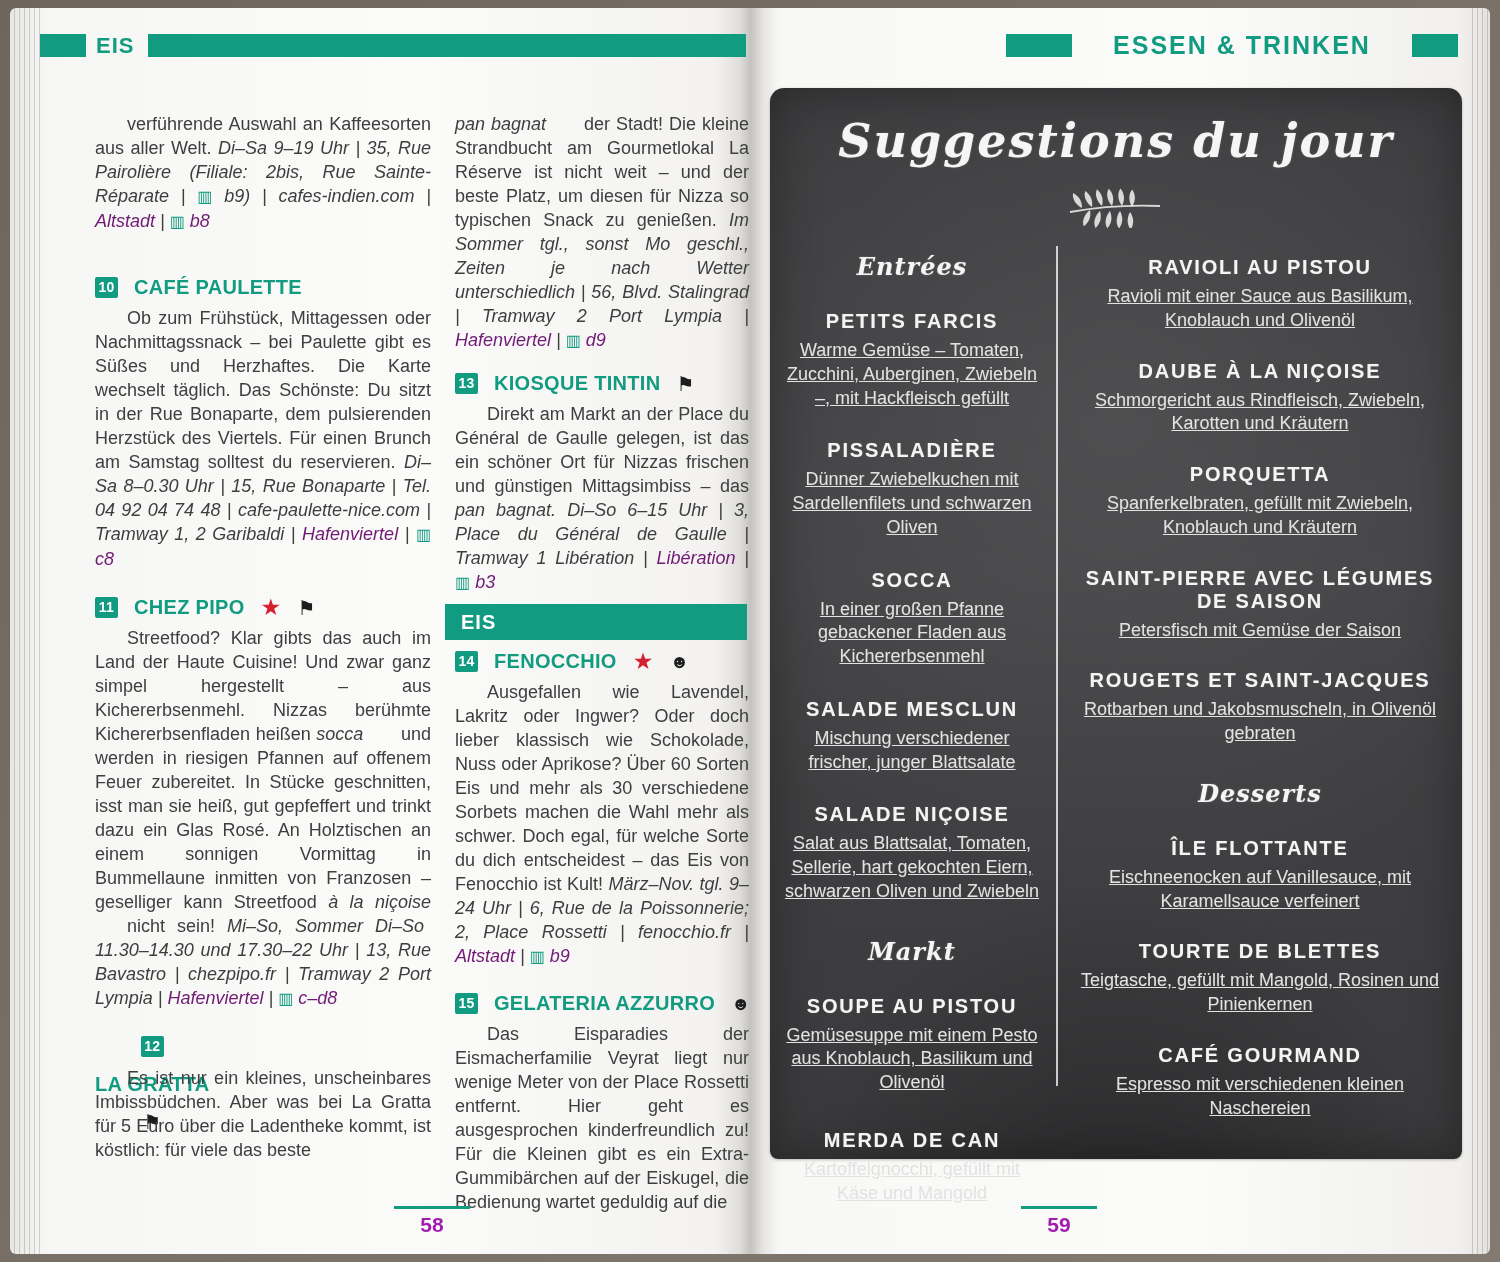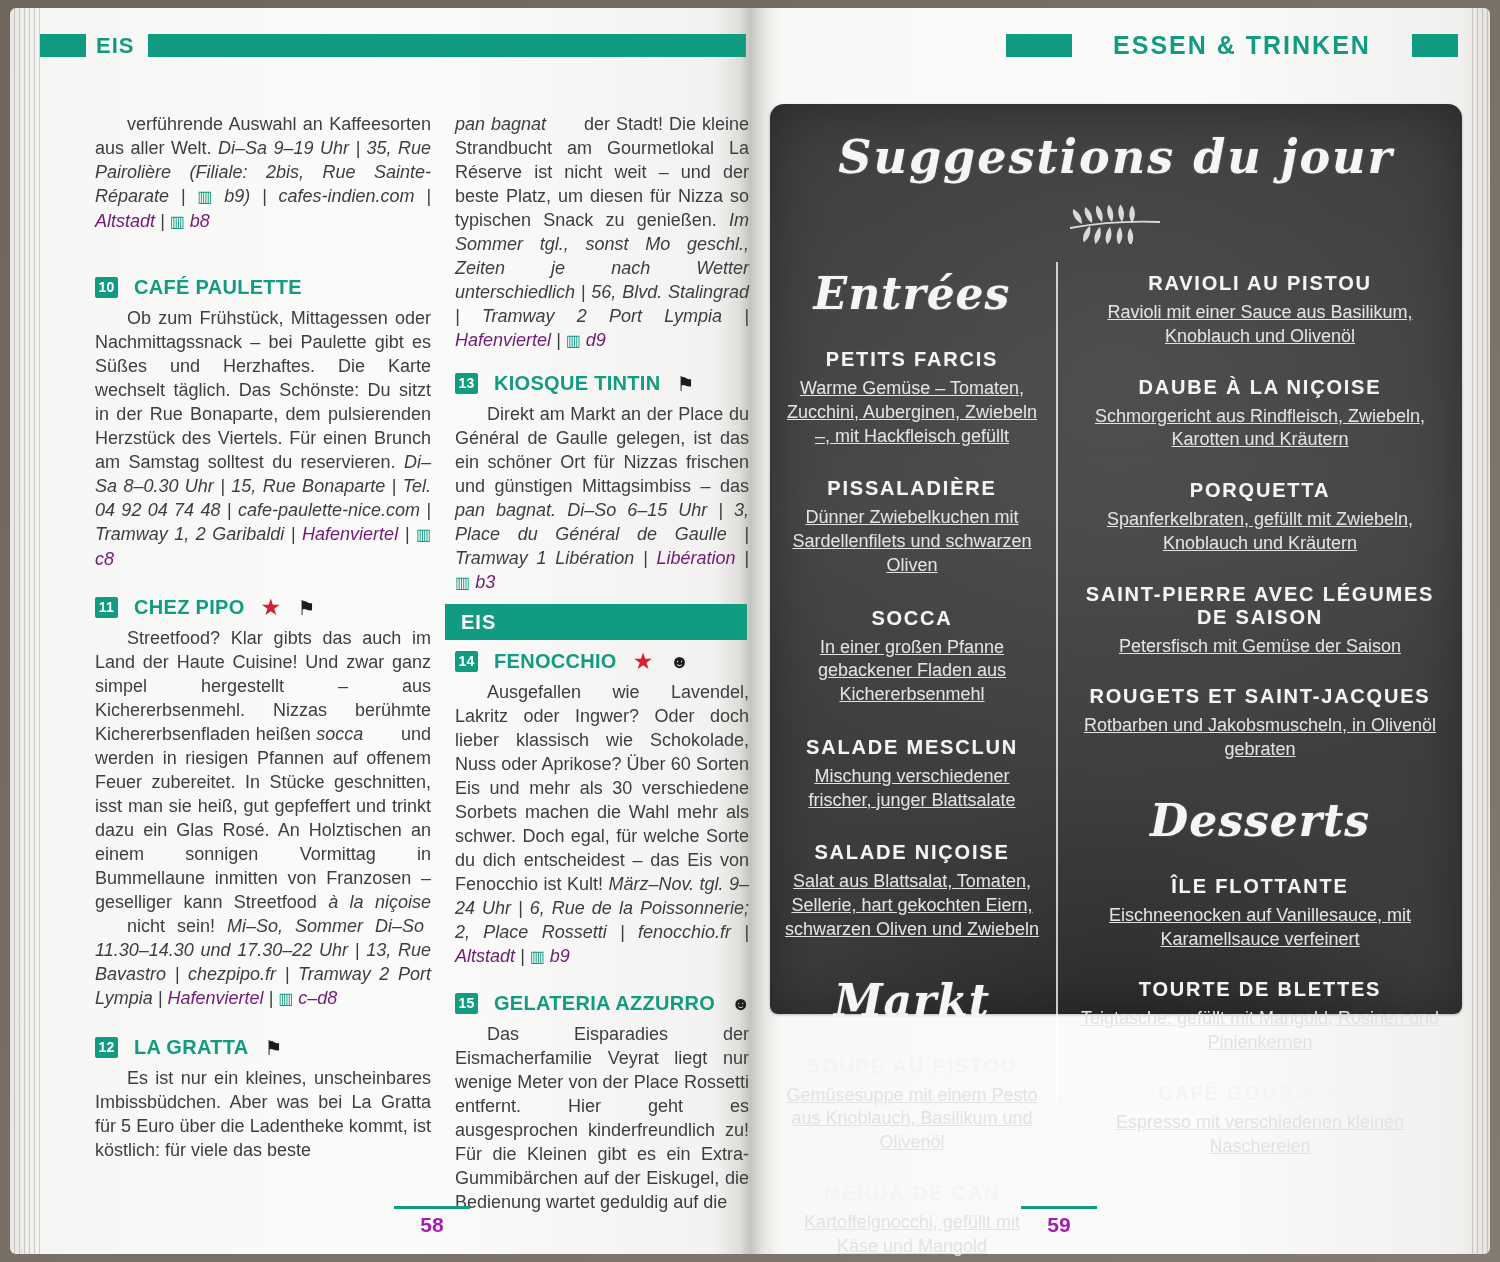--- a/index.html
+++ b/index.html
@@ -30,35 +30,35 @@
   .para .li{font-style:italic;color:#701a75;}
   .para .inl-icon{color:#119b80;font-style:normal;font-size:16px;}
   .entry-h{position:absolute;display:flex;align-items:center;gap:16px;color:#119b80;font-weight:700;font-size:20px;letter-spacing:0.3px;white-space:nowrap;}
   .badge{display:inline-block;min-width:23px;height:21px;background:#119b80;color:#fff;font-weight:700;font-size:14px;line-height:21px;text-align:center;border-radius:2px;}
   .icn{font-weight:400;}
   .icn.star{color:#d5202f;font-size:23px;line-height:1;}
   .icn.flag{color:#1d1d1d;font-size:20px;line-height:1;}
   .icn.kid{color:#1d1d1d;font-size:19px;line-height:1;}
   .section-bar{position:absolute;background:#119b80;color:#fff;font-weight:700;font-size:20px;letter-spacing:1px;height:36px;line-height:36px;padding-left:16px;box-sizing:border-box;}
   
-  .chalkboard{position:absolute;left:770px;top:104px;width:692px;height:910px;border-radius:14px 14px 8px 8px;
+  .chalkboard{position:absolute;left:770px;top:88px;width:692px;height:1071px;border-radius:14px 14px 8px 8px;
     background:
       radial-gradient(ellipse 120% 80% at 50% 30%,rgba(255,255,255,0.08),rgba(255,255,255,0) 60%),
       radial-gradient(ellipse 90% 60% at 50% 108%,rgba(0,0,0,0.30),rgba(0,0,0,0) 55%),
       linear-gradient(180deg,#3b3b3d,#424244 45%,#3a3a3c);
     box-shadow:inset 0 0 50px rgba(0,0,0,0.35), 0 1px 3px rgba(0,0,0,0.25);}
   .script{font-family:"DejaVu Serif",serif;font-style:italic;font-weight:700;color:#f5f5f5;
     text-shadow:0 0 2px rgba(255,255,255,0.25);}
   .menu-title{position:absolute;left:0;width:100%;top:26px;text-align:center;font-size:46px;letter-spacing:2px;}
   .menu-ornament{position:absolute;left:50%;transform:translateX(-50%);top:100px;}
   .menu-divider{position:absolute;left:286px;top:158px;width:2px;height:840px;background:rgba(255,255,255,0.75);}
   .menu-col{position:absolute;display:flex;flex-direction:column;gap:27px;}
   .menu-col-left{left:14px;top:158px;width:256px;}
   .menu-col-right{left:304px;top:168px;width:372px;}
-  .menu-sec-h{text-align:center;font-size:44px;letter-spacing:1px;padding:6px 0 2px 0;}
+  .menu-sec-h{text-align:center;font-size:24px;letter-spacing:1px;padding:6px 0 2px 0;}
   .menu-item{text-align:center;}
   .menu-item-name{font-size:20px;font-weight:700;letter-spacing:1.8px;color:#f4f4f4;
     text-shadow:0 0 1px rgba(255,255,255,0.3);margin-bottom:6px;}
   .menu-item-desc{font-size:18px;line-height:1.32;color:#e2e2e2;text-shadow:0 0 1px rgba(255,255,255,0.15);text-decoration:underline;}
 </style>
 </head>
 <body>
 
 <div id="canvas">
 
@@ -85,21 +85,21 @@
   <div class="para" style="left:95px;top:306px;width:336px;"><span class="n">Ob zum Frühstück, Mittagessen oder Nachmittagssnack – bei Paulette gibt es Süßes und Herzhaftes. Die Karte wechselt täglich. Das Schönste: Du sitzt in der Rue Bonaparte, dem pulsierenden Herzstück des Viertels. Für einen Brunch am Samstag solltest du reservieren. </span><span class="i">Di–Sa 8–0.30 Uhr | 15, Rue Bonaparte | Tel. 04 92 04 74 48 | cafe-paulette-nice.com | Tramway 1, 2 Garibaldi | </span><span class="li">Hafenviertel</span><span class="i"> | </span><span class="inl-icon">▥</span><span class="li"> c8</span></div>
 
   <div class="entry-h" style="left:95px;top:596px;">
     <span class="badge">11</span>
     <span>CHEZ PIPO</span>
     <span class="icn star">★</span>
     <span class="icn flag">⚑</span>
   </div>
   <div class="para" style="left:95px;top:626px;width:336px;"><span class="n">Streetfood? Klar gibts das auch im Land der Haute Cuisine! Und zwar ganz simpel hergestellt – aus Kichererbsenmehl. Nizzas berühmte Kichererbsenfladen heißen </span><span class="i">socca</span><span class="n"> und werden in riesigen Pfannen auf offenem Feuer zubereitet. In Stücke geschnitten, isst man sie heiß, gut gepfeffert und trinkt dazu ein Glas Rosé. An Holztischen an einem sonnigen Vormittag in Bummellaune inmitten von Franzosen – geselliger kann Streetfood </span><span class="i">à la niçoise</span><span class="n"> nicht sein! </span><span class="i">Mi–So, Sommer Di–So 11.30–14.30 und 17.30–22 Uhr | 13, Rue Bavastro | chezpipo.fr | Tramway 2 Port Lympia | </span><span class="li">Hafenviertel</span><span class="i"> | </span><span class="inl-icon">▥</span><span class="li"> c–d8</span></div>
 
-  <div class="entry-h" style="left:95px;top:1036px;">
+  <div class="entry-h" style="left:95px;top:1036px;flex-direction:column;">
     <span class="badge">12</span>
     <span>LA GRATTA</span>
     <span class="icn flag">⚑</span>
   </div>
   <div class="para" style="left:95px;top:1066px;width:336px;"><span class="n">Es ist nur ein kleines, unscheinbares Imbissbüdchen. Aber was bei La Gratta für 5 Euro über die Ladentheke kommt, ist köstlich: für viele das beste</span></div>
 
   <div class="para" style="left:455px;top:112px;width:294px;"><span class="i">pan bagnat</span><span class="n"> der Stadt! Die kleine Strandbucht am Gourmetlokal La Réserve ist nicht weit – und der beste Platz, um diesen für Nizza so typischen Snack zu genießen. </span><span class="i">Im Sommer tgl., sonst Mo geschl., Zeiten je nach Wetter unterschiedlich | 56, Blvd. Stalingrad | Tramway 2 Port Lympia | </span><span class="li">Hafenviertel</span><span class="i"> | </span><span class="inl-icon">▥</span><span class="li"> d9</span></div>
 
   <div class="entry-h" style="left:455px;top:372px;">
     <span class="badge">13</span>
@@ -168,21 +168,21 @@
           <div class="menu-item">
             <div class="menu-item-name">SALADE MESCLUN</div>
             <div class="menu-item-desc">Mischung verschiedener frischer, junger Blattsalate</div>
           </div>
           <div class="menu-item">
             <div class="menu-item-name">SALADE NIÇOISE</div>
             <div class="menu-item-desc">Salat aus Blattsalat, Tomaten, Sellerie, hart gekochten Eiern, schwarzen Oliven und Zwiebeln</div>
           </div>
         </div>
       <div class="menu-sec-h script">Markt</div>
-      <div class="menu-items" style="display: flex; flex-direction: column; gap: 27px;">
+      <div class="menu-items" style="display: flex; flex-direction: column; gap: 34px;">
           <div class="menu-item">
             <div class="menu-item-name">SOUPE AU PISTOU</div>
             <div class="menu-item-desc">Gemüsesuppe mit einem Pesto aus Knoblauch, Basilikum und Olivenöl</div>
           </div>
           <div class="menu-item">
             <div class="menu-item-name">MERDA DE CAN</div>
             <div class="menu-item-desc">Kartoffelgnocchi, gefüllt mit Käse und Mangold</div>
           </div>
         </div>
     </div>

